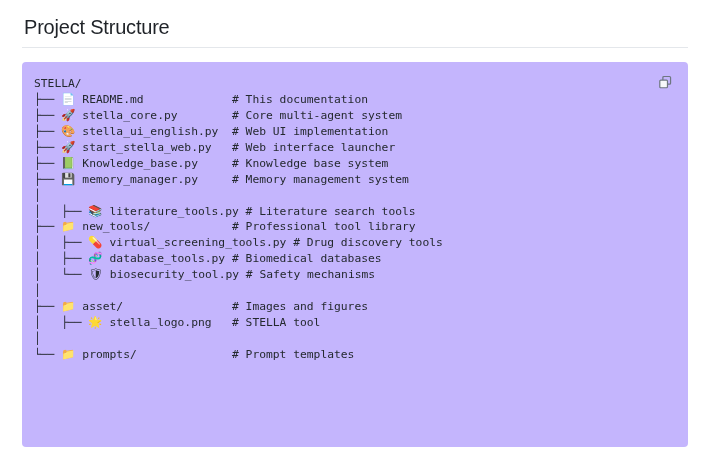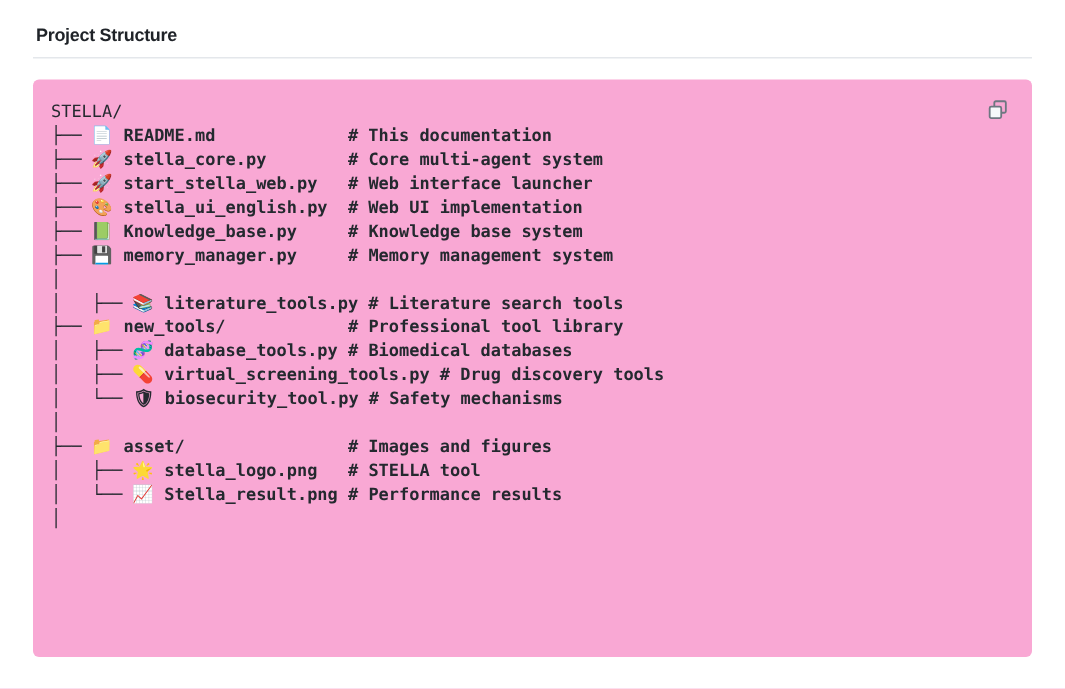--- a/index.html
+++ b/index.html
@@ -18,37 +18,37 @@
 
   .page {
     width: 710px;
     height: 459px;
     box-sizing: border-box;
     padding: 0 22px;
     background: #ffffff;
   }
 
   .page-title {
-    font-size: 12px;
-    font-weight: bold;
+    font-size: 20px;
+    font-weight: normal;
     color: #1f2328;
     letter-spacing: -0.2px;
     padding: 16px 0 8px 2px;
     margin: 0;
   }
 
   .title-rule {
     height: 1px;
     background: #e4e7eb;
     margin: 0 0 14px 0;
   }
 
   .code-block {
     position: relative;
-    background: #f9a8d4;
+    background: #c4b5fd;
     border-radius: 4px;
     padding: 14px 16px 16px 12px;
     box-sizing: border-box;
     height: 385px;
     overflow: hidden;
   }
 
   .copy-button {
     position: absolute;
     top: 9px;
@@ -73,21 +73,20 @@
     line-height: 15.95px;
     color: #24292f;
     white-space: pre;
     letter-spacing: 0px;
   }
 
   .row {
     display: block;
     white-space: pre;
     height: 15.95px;
-    font-weight: bold;
   }
 
   .prefix { white-space: pre; }
   .ico {
     font-family: "DejaVu Sans", sans-serif;
     font-size: 11.5px;
   }
   .name  { white-space: pre; }
   .cmt   { white-space: pre; color: #24292f; }
   .blank { display: block; height: 15.95px; }
@@ -105,31 +104,31 @@
 
     <button class="copy-button" type="button" title="Copy">
       <svg width="15" height="15" viewBox="0 0 16 16" fill="none" stroke="currentColor" stroke-width="1.3" aria-hidden="true">
         <rect x="5.2" y="1.6" width="8.2" height="8.2" rx="1.1"></rect>
         <rect x="1.9" y="5.4" width="8.2" height="8.2" rx="1.1" fill="#f6f8fa"></rect>
       </svg>
     </button>
 
     <pre class="tree"><span class="root">STELLA/</span><span id="tree-rows"><span class="row"><span class="prefix">├── </span><span class="ico">📄</span><span class="name"> README.md</span><span class="cmt">             # This documentation
 </span></span><span class="row"><span class="prefix">├── </span><span class="ico">🚀</span><span class="name"> stella_core.py</span><span class="cmt">        # Core multi-agent system
+</span></span><span class="row"><span class="prefix">├── </span><span class="ico">🎨</span><span class="name"> stella_ui_english.py</span><span class="cmt">  # Web UI implementation
 </span></span><span class="row"><span class="prefix">├── </span><span class="ico">🚀</span><span class="name"> start_stella_web.py</span><span class="cmt">   # Web interface launcher
-</span></span><span class="row"><span class="prefix">├── </span><span class="ico">🎨</span><span class="name"> stella_ui_english.py</span><span class="cmt">  # Web UI implementation
 </span></span><span class="row"><span class="prefix">├── </span><span class="ico">📗</span><span class="name"> Knowledge_base.py</span><span class="cmt">     # Knowledge base system
 </span></span><span class="row"><span class="prefix">├── </span><span class="ico">💾</span><span class="name"> memory_manager.py</span><span class="cmt">     # Memory management system
 </span></span><span class="blank">│
 </span><span class="row"><span class="prefix">│   ├── </span><span class="ico">📚</span><span class="name"> literature_tools.py</span><span class="cmt"> # Literature search tools
 </span></span><span class="row"><span class="prefix">├── </span><span class="ico">📁</span><span class="name"> new_tools/</span><span class="cmt">            # Professional tool library
+</span></span><span class="row"><span class="prefix">│   ├── </span><span class="ico">💊</span><span class="name"> virtual_screening_tools.py</span><span class="cmt"> # Drug discovery tools
 </span></span><span class="row"><span class="prefix">│   ├── </span><span class="ico">🧬</span><span class="name"> database_tools.py</span><span class="cmt"> # Biomedical databases
-</span></span><span class="row"><span class="prefix">│   ├── </span><span class="ico">💊</span><span class="name"> virtual_screening_tools.py</span><span class="cmt"> # Drug discovery tools
 </span></span><span class="row"><span class="prefix">│   └── </span><span class="ico">🛡</span><span class="name"> biosecurity_tool.py</span><span class="cmt"> # Safety mechanisms
 </span></span><span class="blank">│
 </span><span class="row"><span class="prefix">├── </span><span class="ico">📁</span><span class="name"> asset/</span><span class="cmt">                # Images and figures
 </span></span><span class="row"><span class="prefix">│   ├── </span><span class="ico">🌟</span><span class="name"> stella_logo.png</span><span class="cmt">   # STELLA tool
-</span></span><span class="row"><span class="prefix">│   └── </span><span class="ico">📈</span><span class="name"> Stella_result.png</span><span class="cmt"> # Performance results
 </span></span><span class="blank">│
-</span></span></pre>
+</span><span class="row"><span class="prefix">└── </span><span class="ico">📁</span><span class="name"> prompts/</span><span class="cmt">              # Prompt templates
+</span></span></span></pre>
 
   </div>
 </div>
 
 </body></html>

